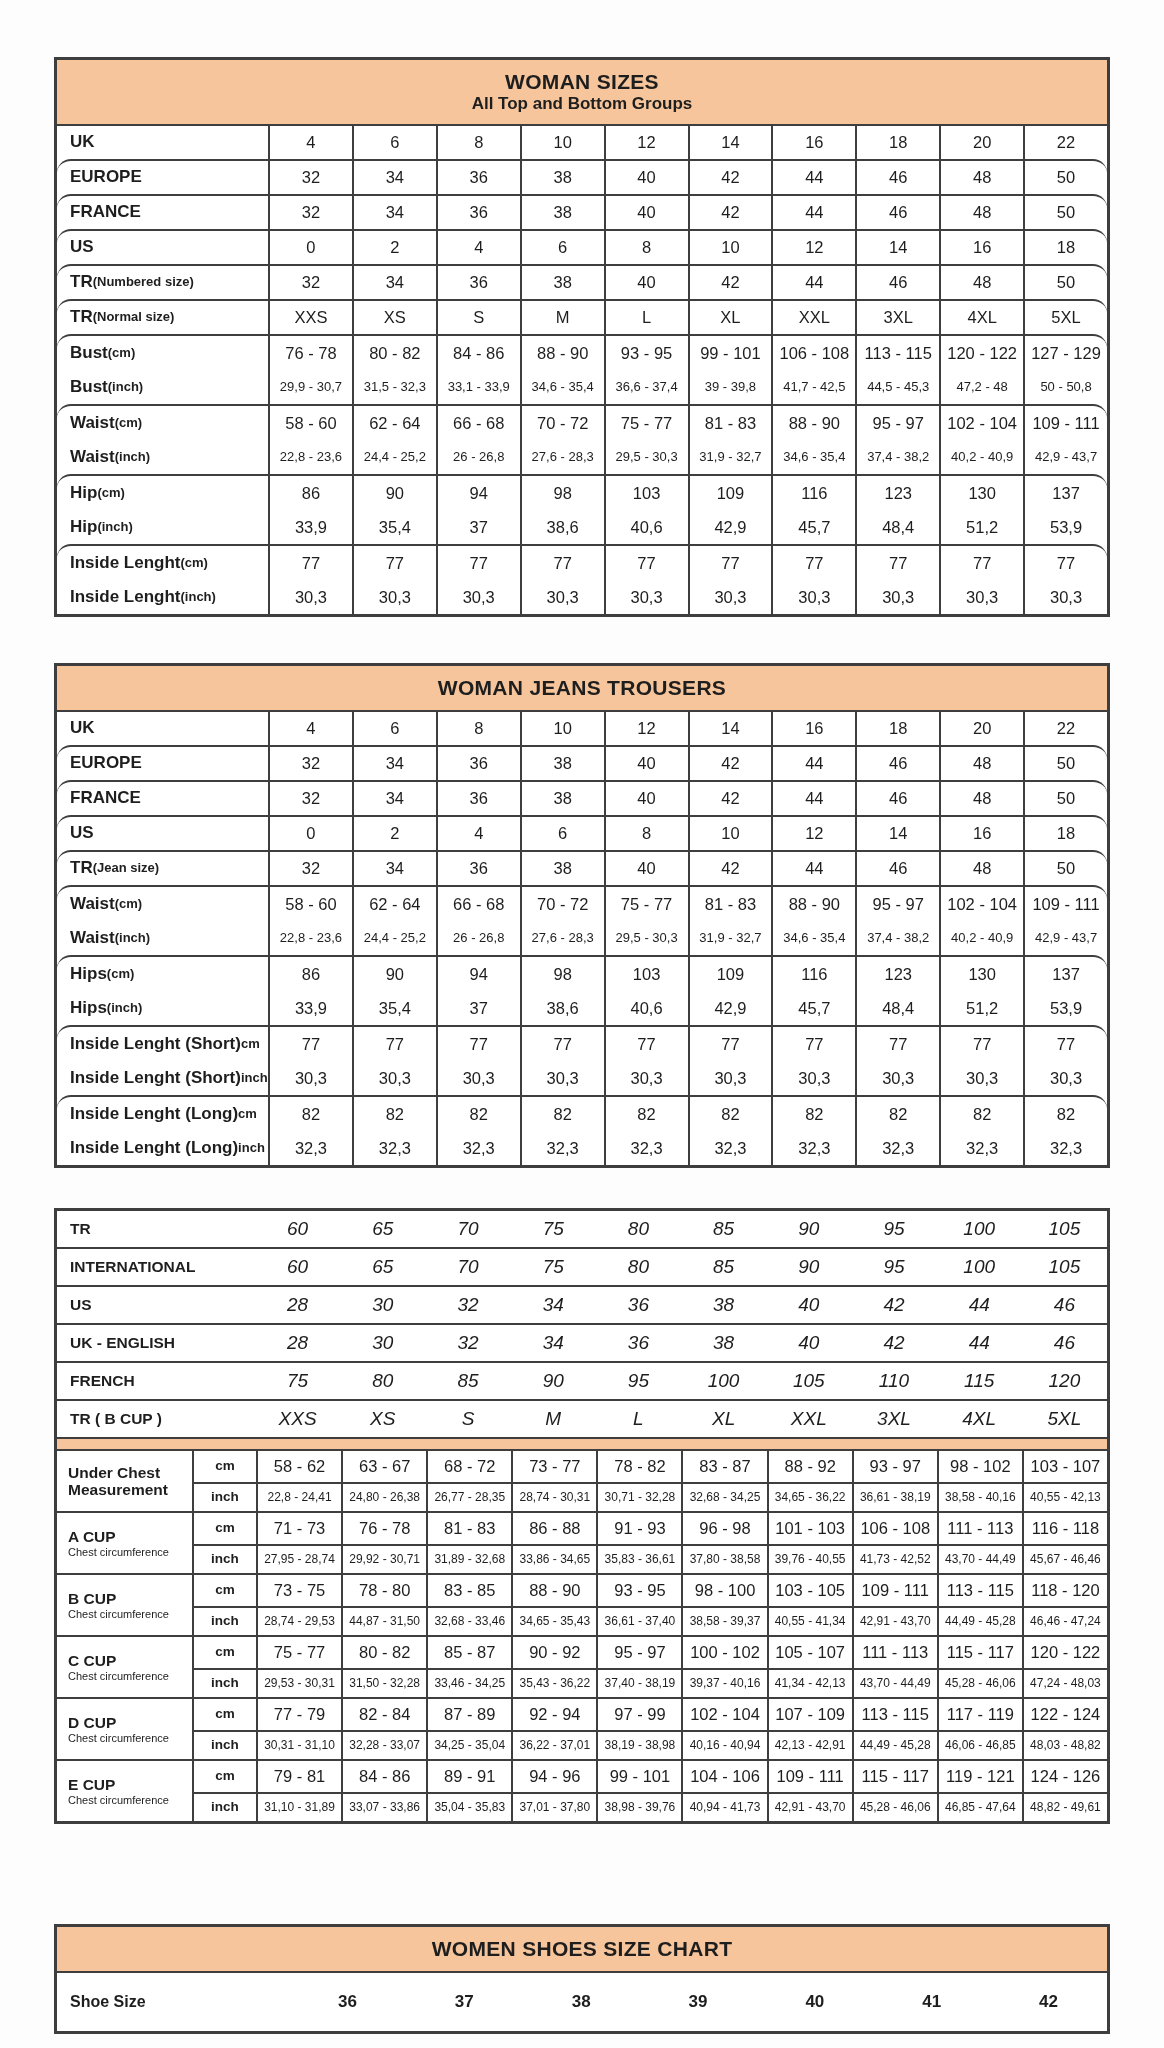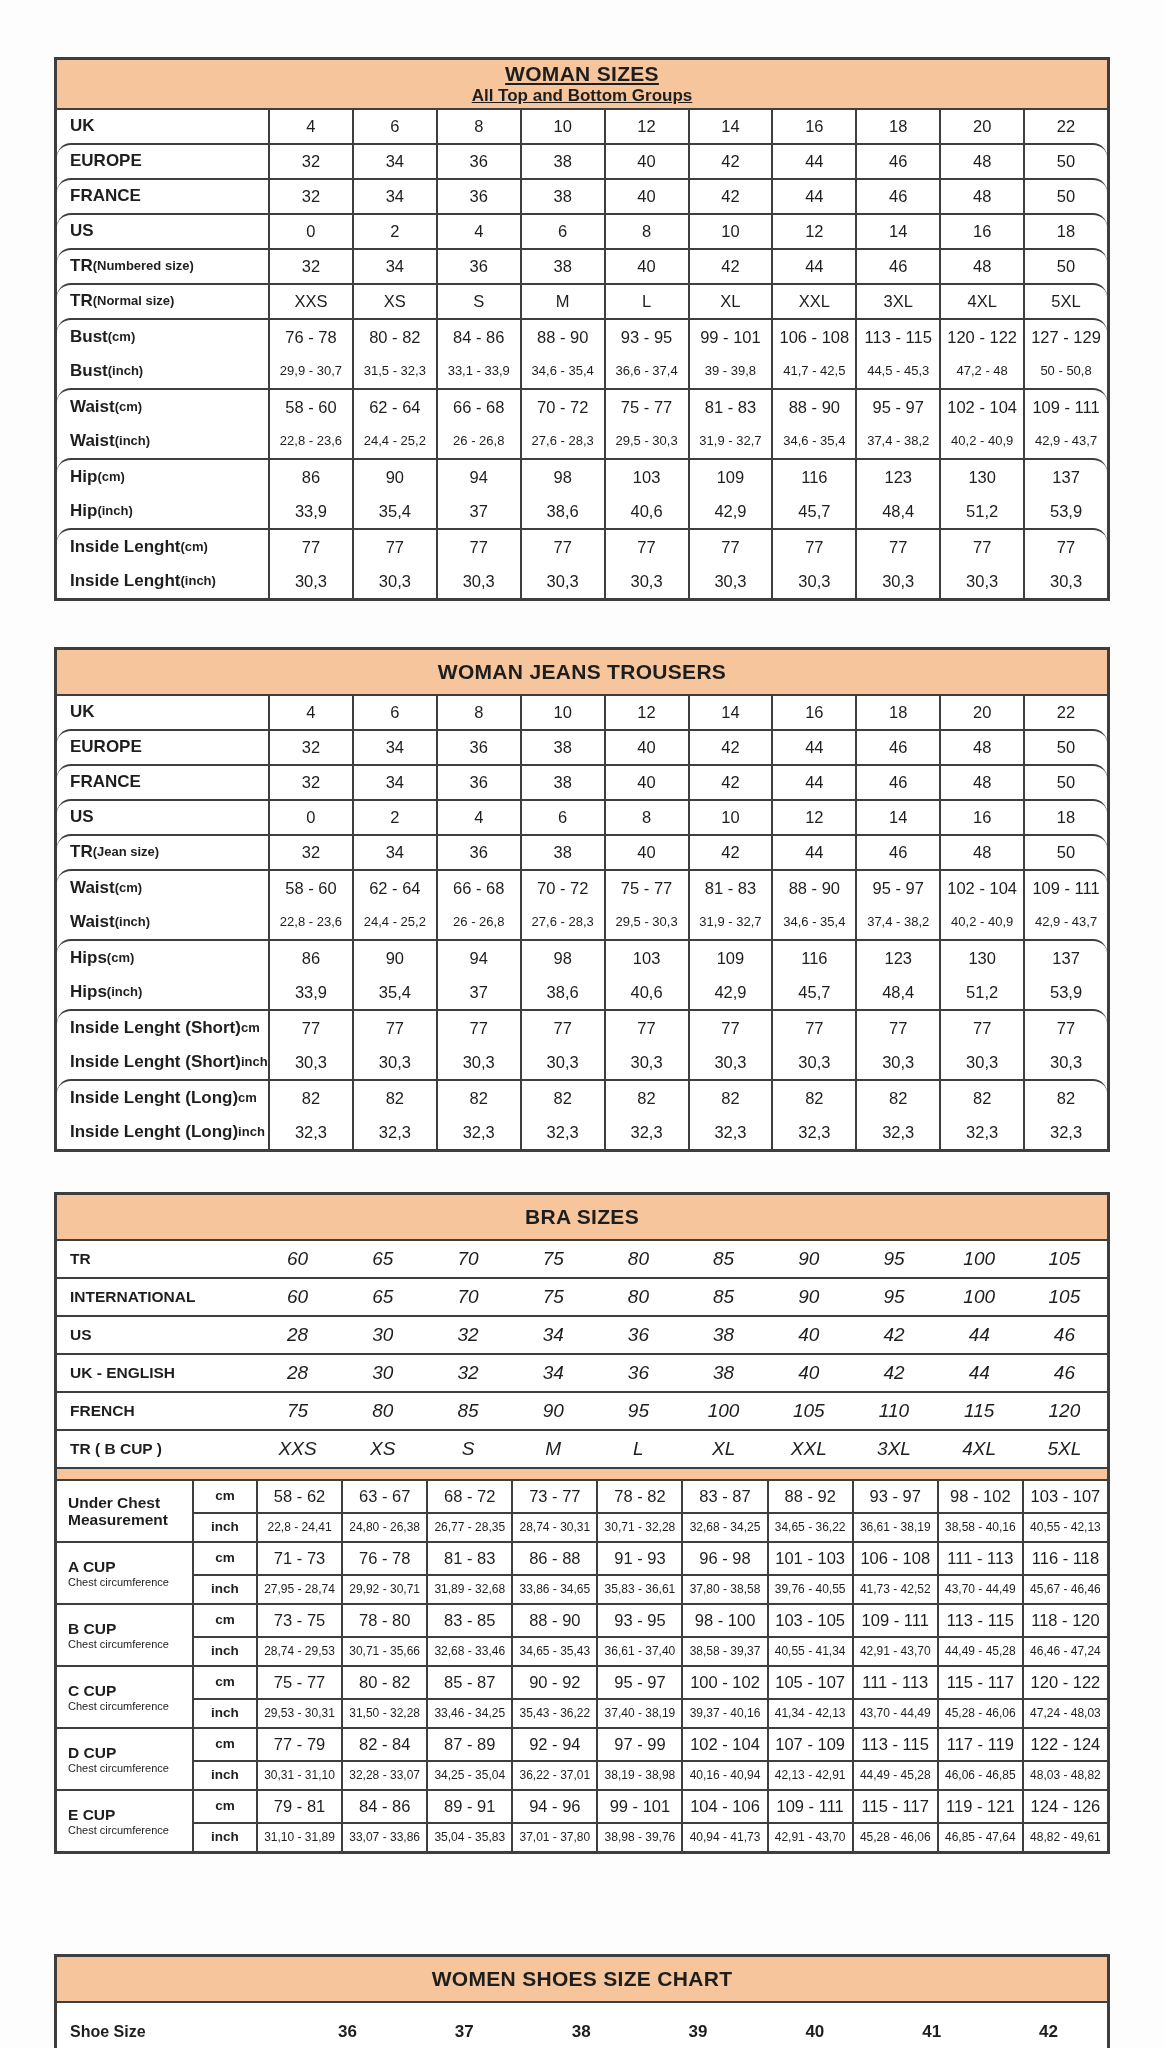--- a/index.html
+++ b/index.html
@@ -23,21 +23,21 @@
   .t-sizes{margin-top:57px;}
   .t-jeans{margin-top:46px;}
   .t-bra{margin-top:40px;}
   .t-shoes{margin-top:100px;}
   .hdr{
     background:var(--accent);
     border-bottom:2px solid var(--bd);
     text-align:center;
     display:flex;flex-direction:column;justify-content:center;
   }
-  .hdr-two{height:50px;text-decoration:underline;}
+  .hdr-two{height:66px;}
   .hdr-one{height:46px;}
   .title{font-size:21px;font-weight:bold;letter-spacing:.3px;line-height:1.15;}
   .subtitle{font-size:17px;font-weight:bold;line-height:1.2;}
   
   .body > .sec{border-top:2px solid var(--bd);border-radius:14px;}
   .body > .sec:first-child{border-top:none;}
   .row{display:grid;grid-template-columns:211px repeat(10,1fr);}
   .cell{
     display:flex;align-items:center;justify-content:center;
     min-height:33px;text-align:center;line-height:1.1;
@@ -557,23 +557,20 @@
             <div class="cell val lg">32,3</div>
             <div class="cell val lg">32,3</div>
             <div class="cell val lg">32,3</div>
             <div class="cell val lg">32,3</div>
           </div>
         </div>
       </div>
   </section>
 
   <section class="tbl t-bra">
-    <header class="hdr hdr-one">
-      <div class="title">BRA SIZES</div>
-    </header>
     <div id="body-bra-simple">
         <div class="bra-row">
           <div class="cell label">
             <span class="lab-main">TR</span>
           </div>
           <div class="cell val">60</div>
           <div class="cell val">65</div>
           <div class="cell val">70</div>
           <div class="cell val">75</div>
           <div class="cell val">80</div>
@@ -727,21 +724,21 @@
           <div class="cell cupval-cm bl">83 - 85</div>
           <div class="cell cupval-cm bl">88 - 90</div>
           <div class="cell cupval-cm bl">93 - 95</div>
           <div class="cell cupval-cm bl">98 - 100</div>
           <div class="cell cupval-cm bl">103 - 105</div>
           <div class="cell cupval-cm bl">109 - 111</div>
           <div class="cell cupval-cm bl">113 - 115</div>
           <div class="cell cupval-cm bl">118 - 120</div>
           <div class="cell unit bl bt">inch</div>
           <div class="cell cupval-in bl bt">28,74 - 29,53</div>
-          <div class="cell cupval-in bl bt">30,71 - 35,66</div>
+          <div class="cell cupval-in bl bt">44,87 - 31,50</div>
           <div class="cell cupval-in bl bt">32,68 - 33,46</div>
           <div class="cell cupval-in bl bt">34,65 - 35,43</div>
           <div class="cell cupval-in bl bt">36,61 - 37,40</div>
           <div class="cell cupval-in bl bt">38,58 - 39,37</div>
           <div class="cell cupval-in bl bt">40,55 - 41,34</div>
           <div class="cell cupval-in bl bt">42,91 - 43,70</div>
           <div class="cell cupval-in bl bt">44,49 - 45,28</div>
           <div class="cell cupval-in bl bt">46,46 - 47,24</div>
         </div>
         <div class="cup-sec">

